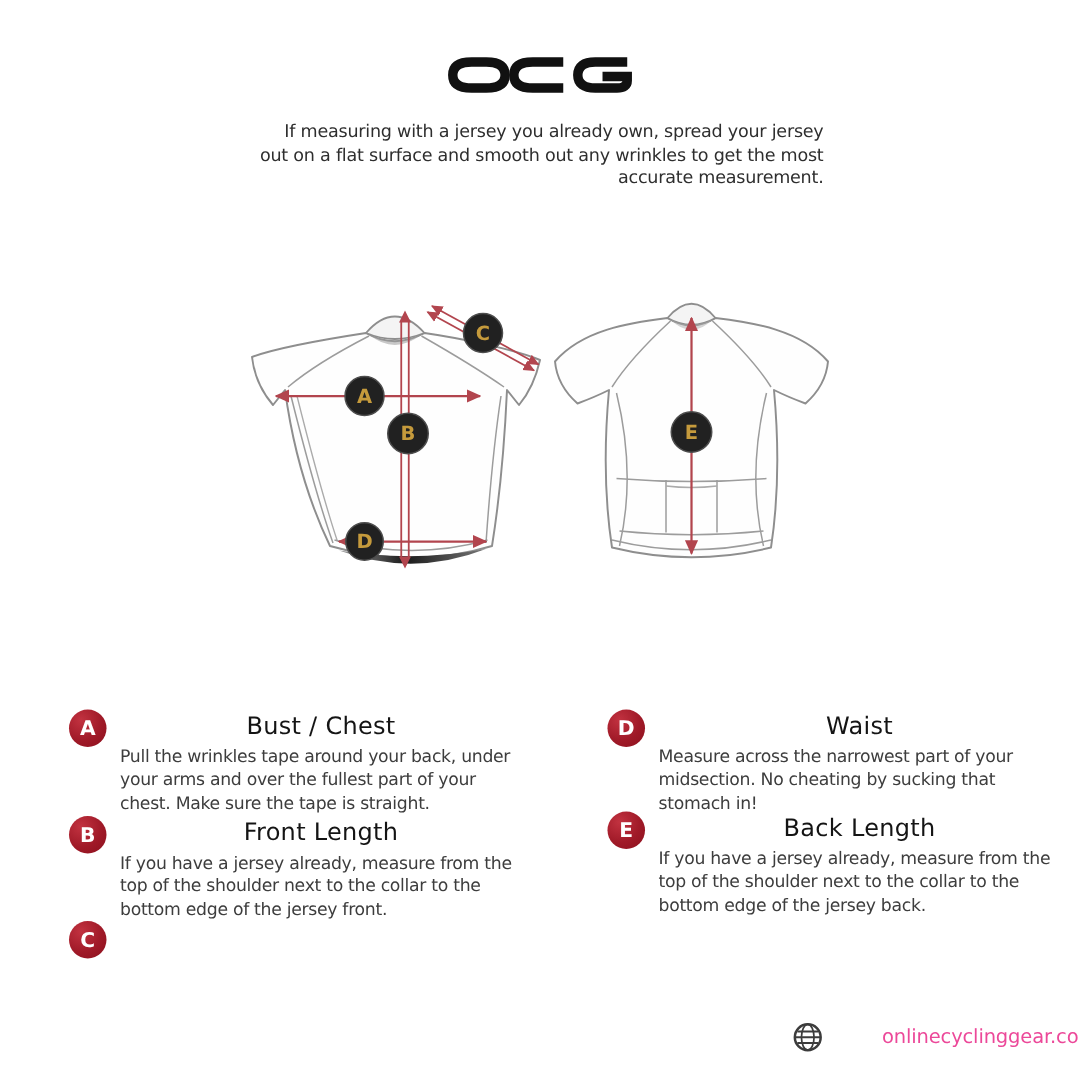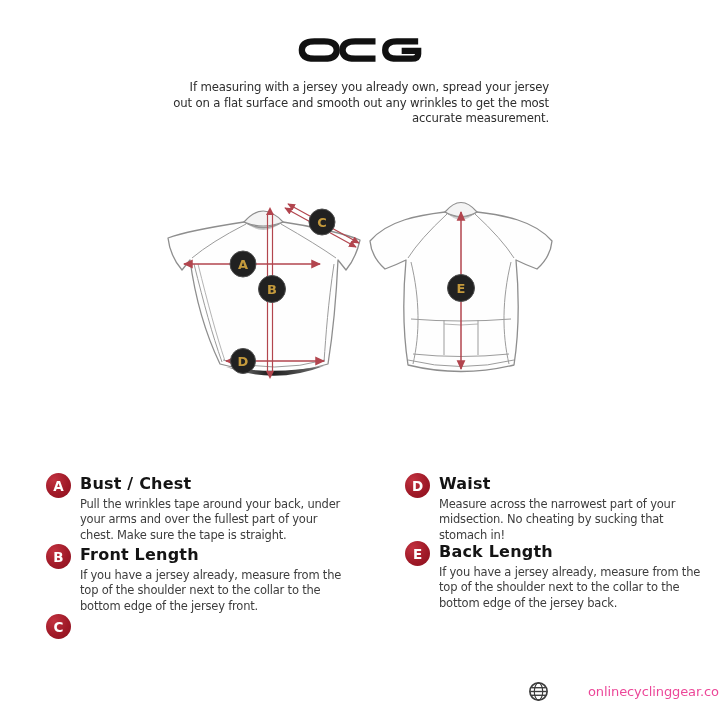--- a/index.html
+++ b/index.html
@@ -36,21 +36,21 @@
 
   
   .legend-item{position:absolute;display:flex;gap:9px;}
   .badge{
     flex:0 0 25px;width:25px;height:25px;border-radius:50%;
     background:radial-gradient(circle at 32% 28%, #c23240 0%, #a01a28 55%, #8c0f1d 100%);
     color:#ffffff;font-weight:bold;font-size:13.5px;
     display:flex;align-items:center;justify-content:center;
   }
   .legend-content h3{
-    margin:1px 0 0;font-size:16px;font-weight:bold;color:#141414;letter-spacing:0.2px;
+    margin:1px 0 0;font-size:16px;font-weight:normal;color:#141414;letter-spacing:0.2px;text-align:center;
   }
   .legend-content p{
     margin:4px 0 0;width:268px;
     font-size:11.5px;line-height:1.33;letter-spacing:-0.2px;color:#3d3d3d;
   }
   #legend-a{left:46px;top:473px;}
   #legend-b{left:46px;top:544px;}
   #legend-c{left:46px;top:614px;}
   #legend-d{left:405px;top:473px;}
   #legend-e{left:405px;top:541px;}

